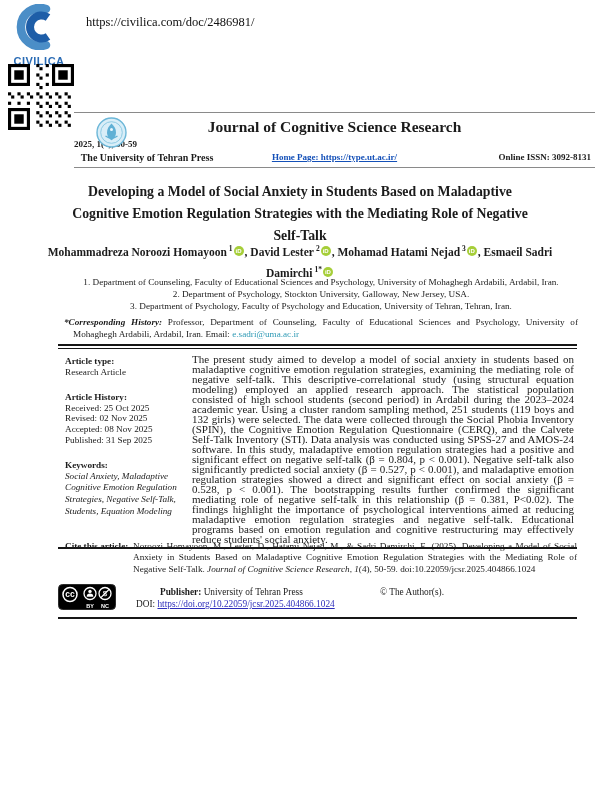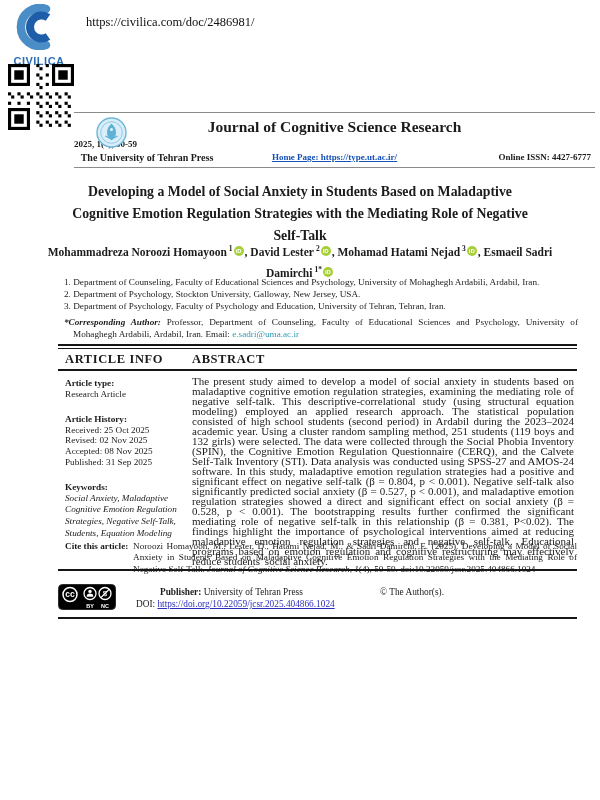--- a/index.html
+++ b/index.html
@@ -49,21 +49,21 @@
     text-align:center; font-size:11.5px; font-weight:bold; line-height:18px;
   }
   .authors sup { font-size:7.5px; margin-left:2px; }
   .orcid {
     display:inline-block; width:10px; height:10px; border-radius:50%;
     background:#a6ce39; color:#fff; font-size:6px; line-height:10px; text-align:center;
     font-family:"Liberation Sans", sans-serif; font-weight:bold;
     vertical-align:3px; margin:0 1px;
   }
   .affils { position:absolute; left:64px; top:277px; width:514px; font-size:9.2px; line-height:11.8px; }
-  .affil-item { white-space:nowrap; }
+  .affil-item { white-space:nowrap;text-align:center; }
   .corresponding { margin-top:5px; text-align:justify; padding-left:9px; text-indent:-9px; }
   .corresponding .c-label { font-weight:bold; font-style:italic; }
   .corresponding a { color:#2f9ab5; text-decoration:none; }
 
   
   .info-box { position:absolute; left:58px; top:344px; width:519px; }
   .rule-double { height:5px; border-top:2.5px solid #161616; border-bottom:1px solid #161616; }
   .ia-heads { display:flex; border-bottom:2px solid #161616; padding:3px 0 2px; }
   .ia-heads .h-info { width:127px; padding-left:7px; font-weight:bold; font-size:12.5px; letter-spacing:0.6px; }
   .ia-heads .h-abs  { padding-left:7px; font-weight:bold; font-size:12.5px; letter-spacing:0.6px; }
@@ -177,43 +177,39 @@
         <circle cx="15.5" cy="15.5" r="10.8" fill="none" stroke="#8ecbe4" stroke-width="1"></circle>
         <path d="M15.5 6.5 C12.5 9.5 11 12 11 15.5 C11 19 13.3 22.2 15.5 23.2 C17.7 22.2 20 19 20 15.5 C20 12 18.5 9.5 15.5 6.5 Z" fill="#5fb0d5"></path>
         <path d="M9.5 19 q6 4.5 12 0" stroke="#5fb0d5" stroke-width="1.2" fill="none"></path>
         <circle cx="15.5" cy="12.5" r="1.5" fill="#eaf7fd"></circle>
       </svg>
     </div>
     <div class="j-name">Journal of Cognitive Science Research</div>
     <div class="j-issue">2025, 1(4), 50-59</div>
     <div class="j-press">The University of Tehran Press</div>
     <div class="j-home"><a>Home Page: https://type.ut.ac.ir/</a></div>
-    <div class="j-issn">Online ISSN: 4427-6777</div>
+    <div class="j-issn">Online ISSN: 3092-8131</div>
   </div>
 
   <div class="article-title">Developing a Model of Social Anxiety in Students Based on Maladaptive Cognitive Emotion Regulation Strategies with the Mediating Role of Negative Self-Talk</div>
 
   <div class="authors">
     <span><span>Mohammadreza Noroozi Homayoon</span><sup>1</sup><span class="orcid"><span>iD</span></span><span>, </span></span><span><span>David Lester</span><sup>2</sup><span class="orcid"><span>iD</span></span><span>, </span></span><span><span>Mohamad Hatami Nejad</span><sup>3</sup><span class="orcid"><span>iD</span></span><span>, </span></span><span><span>Esmaeil Sadri Damirchi</span><sup>1*</sup><span class="orcid"><span>iD</span></span><span></span></span>
   </div>
 
   <div class="affils">
     <div class="affil-item">1. Department of Counseling, Faculty of Educational Sciences and Psychology, University of Mohaghegh Ardabili, Ardabil, Iran.</div>
     <div class="affil-item">2. Department of Psychology, Stockton University, Galloway, New Jersey, USA.</div>
     <div class="affil-item">3. Department of Psychology, Faculty of Psychology and Education, University of Tehran, Tehran, Iran.</div>
-    <div class="corresponding"><span class="c-label">*Corresponding Author:</span><span> Professor, Department of Counseling, Faculty of Educational Sciences and Psychology, University of Mohaghegh Ardabili, Ardabil, Iran. Email: </span><a>e.sadri@uma.ac.ir</a>
+    <div class="corresponding"><span class="c-label">*Corresponding History:</span><span> Professor, Department of Counseling, Faculty of Educational Sciences and Psychology, University of Mohaghegh Ardabili, Ardabil, Iran. Email: </span><a>e.sadri@uma.ac.ir</a>
     </div>
   </div>
 
   <div class="info-box">
     <div class="rule-double"></div>
-    <div class="ia-heads">
-      <div class="h-info">ARTICLE INFO</div>
-      <div class="h-abs">ABSTRACT</div>
-    </div>
     <div class="ia-body">
       <div class="col-info">
         <div class="grp">
           <div class="lbl">Article type:</div>
           <div>Research Article</div>
         </div>
         <div class="grp">
           <div class="lbl">Article History:</div>
           <div>Received: 25 Oct 2025</div>
           <div>Revised: 02 Nov 2025</div>

